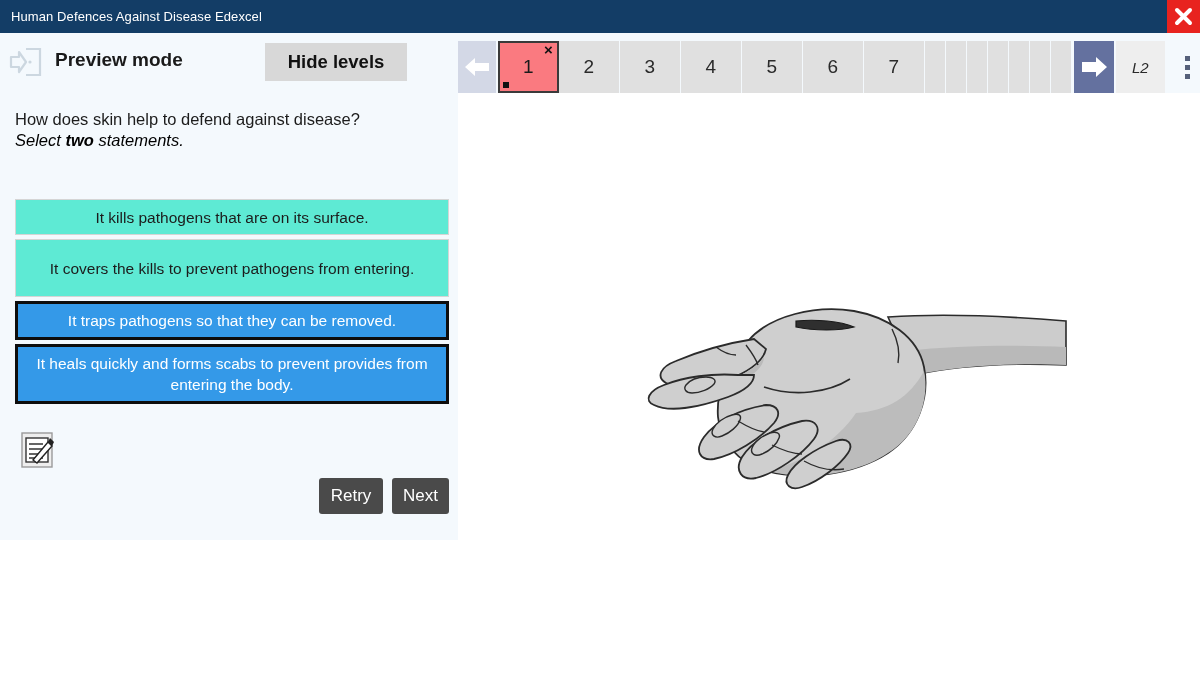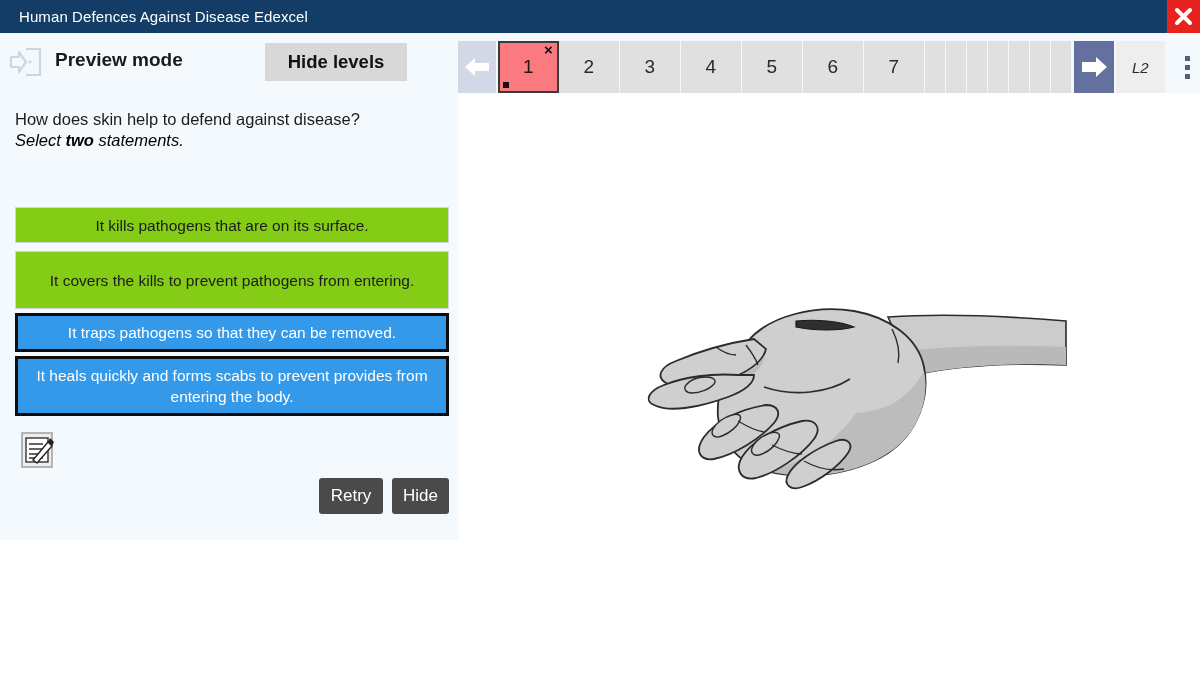--- a/index.html
+++ b/index.html
@@ -16,22 +16,22 @@
   #title-bar {
     position: absolute;
     left: 0; top: 0;
     width: 1200px; height: 33px;
     background: #133d66;
     display: flex;
     align-items: center;
   }
   #title-text {
     color: #ffffff;
-    font-size: 15px;
-    padding-left: 19px;
+    font-size: 13px;
+    padding-left: 11px;
     letter-spacing: .1px;
     white-space: nowrap;
   }
   #close-button {
     position: absolute;
     right: 0; top: 0;
     width: 33px; height: 33px;
     background: #e8231f;
     cursor: pointer;
   }
@@ -105,25 +105,24 @@
     align-items: center;
     justify-content: center;
     text-align: center;
     font-size: 15.5px;
     line-height: 21px;
     padding: 6px 10px;
     cursor: pointer;
     margin-bottom: 4px;
   }
   .option.unselected {
-    background: #84cc16;
+    background: #5eead4;
     border: 1px solid #d5d5d5;
     color: #1c1c1c;
     min-height: 36px;
-    margin-top: 8px;
   }
   .option.selected {
     background: #3499e8;
     border: 3px solid #0d0d0d;
     color: #ffffff;
     min-height: 38px;
   }
   .option.tall { min-height: 58px; }
 
   
@@ -321,21 +320,21 @@
     <div id="annotate-icon">
       <svg width="38" height="42" viewBox="0 0 38 42">
         <rect x="3" y="4" width="30" height="34" fill="#eeeeee" stroke="#9a9a9a" stroke-width="1.4"></rect>
         <rect x="7" y="9" width="22" height="24" fill="#ffffff" stroke="#333333" stroke-width="1.4"></rect>
         <path d="M10 15 H24 M10 20 H24 M10 25 H24 M10 29 H24" stroke="#333333" stroke-width="1.3"></path>
         <path d="M14 31 L29 13 L33 17 L18 34 Z" fill="#ffffff" stroke="#222222" stroke-width="1.4"></path>
         <path d="M29 13 L33 17 L35 13 L31 9 Z" fill="#222222"></path>
       </svg>
     </div>
     <button id="retry-button">Retry</button>
-    <button id="next-button">Hide</button>
+    <button id="next-button">Next</button>
   </div>
 
 
 </div>
 
 <div id="right-panel">
 
   <div id="nav-strip">
     <div id="back-button">
       <svg width="30" height="24" viewBox="0 0 30 24">

